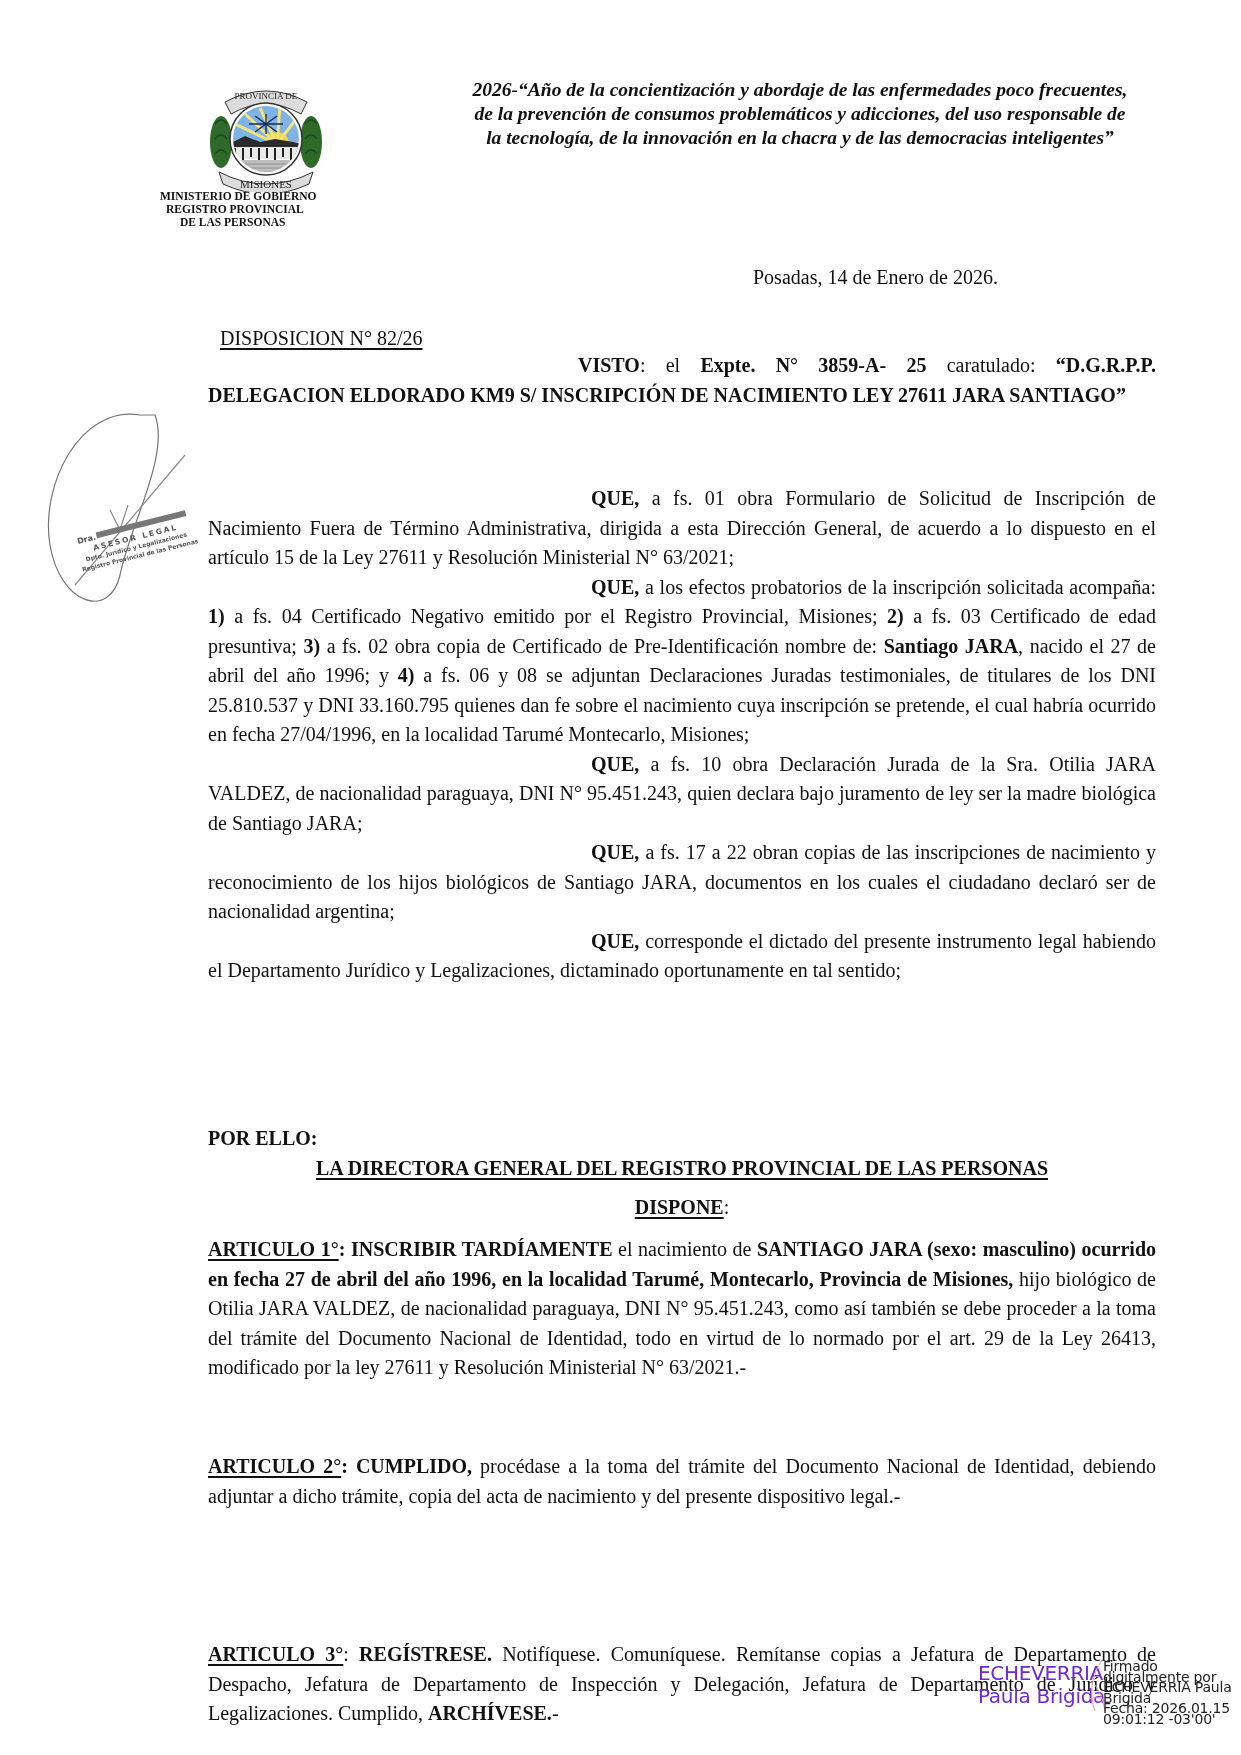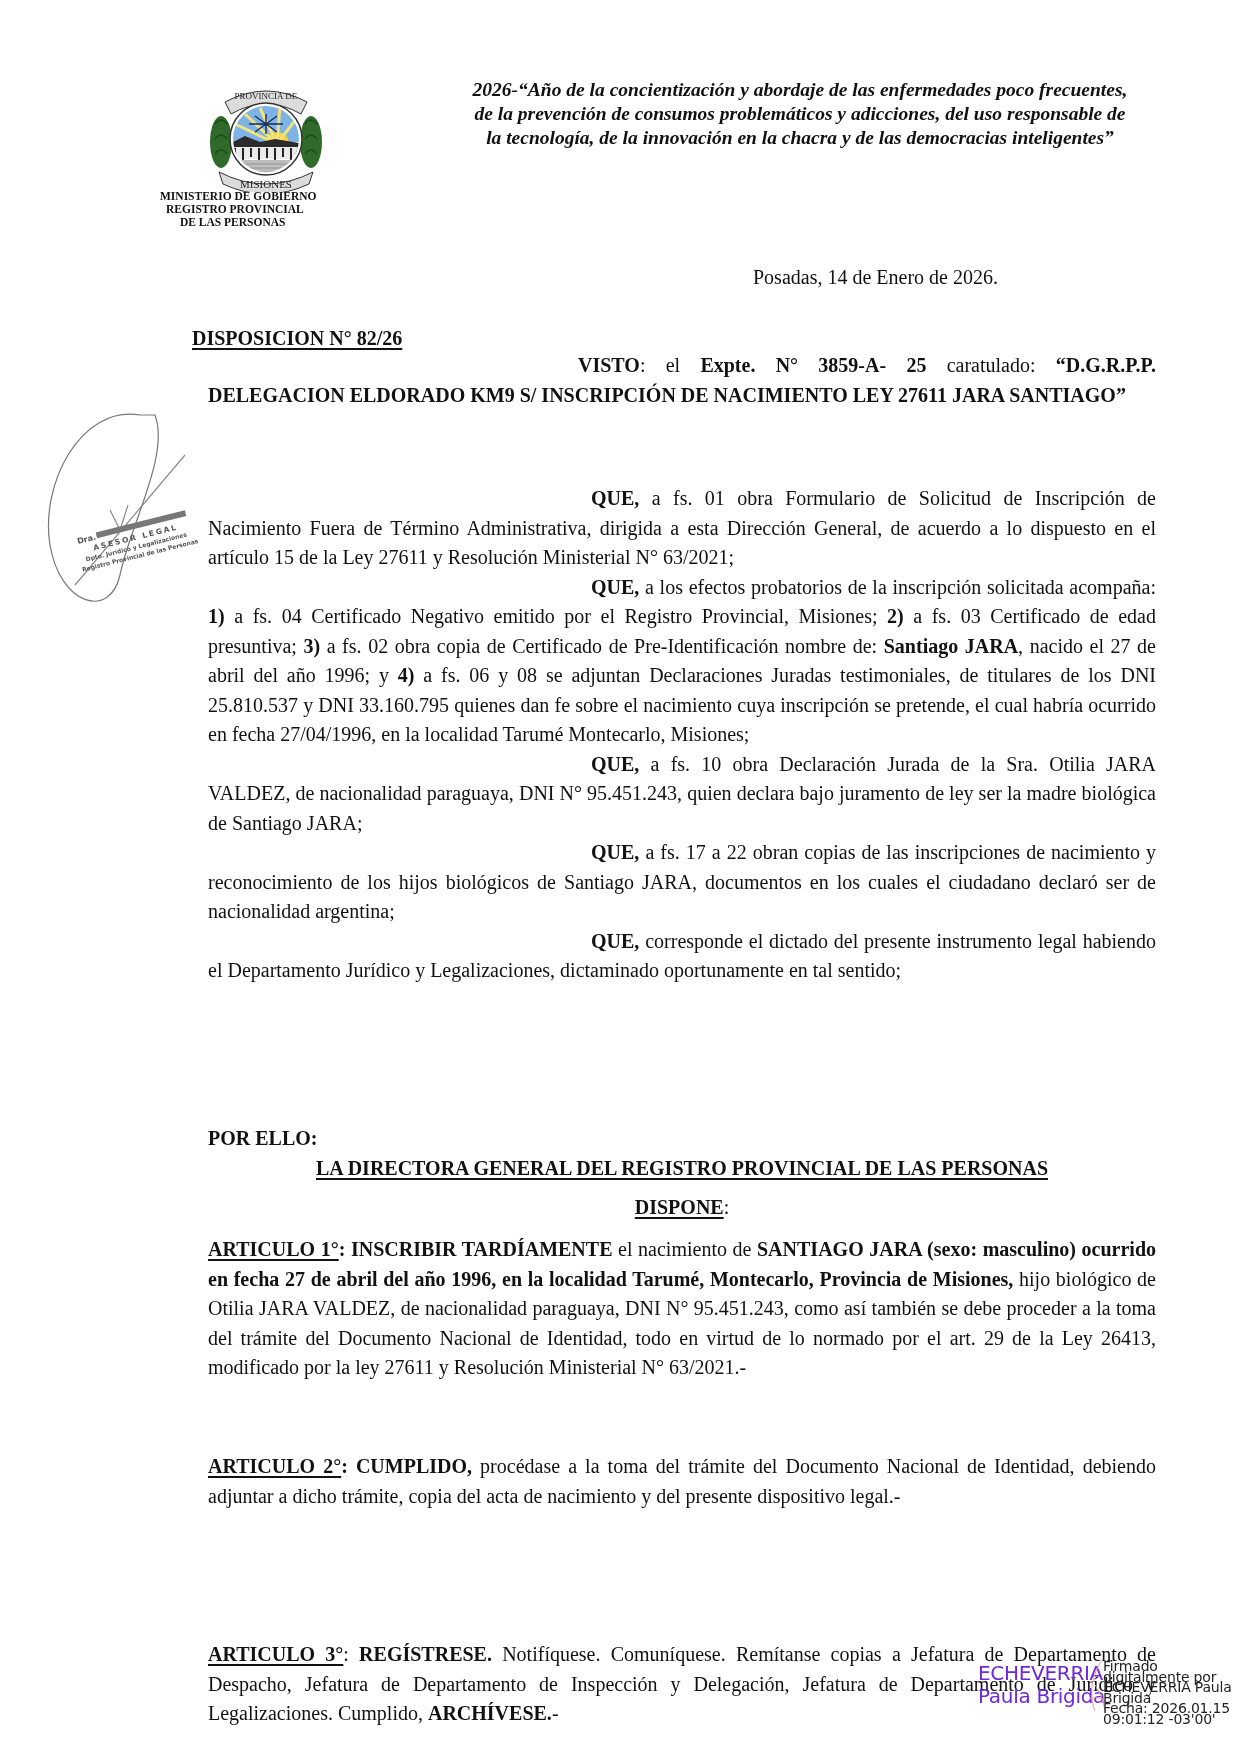--- a/index.html
+++ b/index.html
@@ -18,21 +18,21 @@
   .date { left: 753px; top: 266px; font-size: 20px; }
 
   
   .text { font-size: 20px; line-height: 29.5px; }
   .block { left: 208px; width: 948px; text-align: justify; }
   .block p { margin: 0; }
   .indent { text-indent: 383px; }
   .b { font-weight: bold; }
   .u { text-decoration: underline; text-decoration-thickness: 2px; text-underline-offset: 3px; }
 
-  .title { left: 192px; top: 327px; font-weight: bold; font-size: 20px; }
+  .title { left: 220px; top: 327px; font-weight: normal; font-size: 20px; }
 
   .center { text-align: center; }
 
   
   .stamp { left: 20px; top: 375px; width: 200px; height: 245px; }
 
   
   .dsig { left: 978px; top: 1662px; }
   .dsig-name { font-family: "DejaVu Sans", sans-serif; font-size: 20px; line-height: 23px; color: #6d28d9; letter-spacing: -0.3px; }
   .dsig-info { left: 1103px; top: 1661px; font-family: "DejaVu Sans", sans-serif; font-size: 14px; line-height: 10.5px; color: #222; letter-spacing: -0.2px; }

